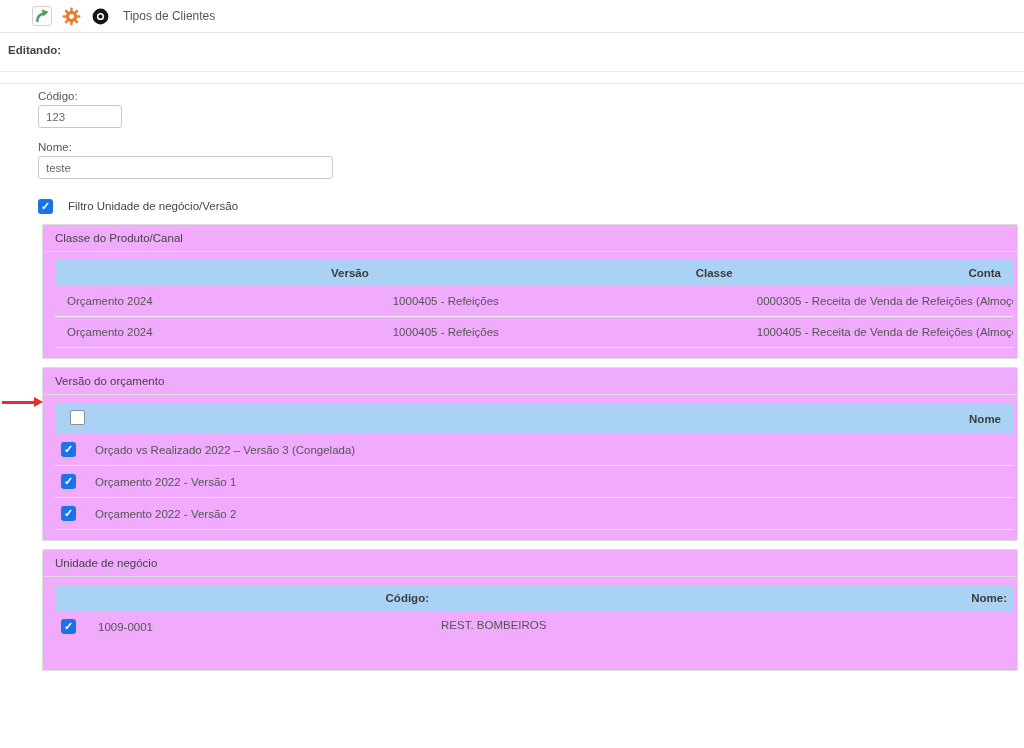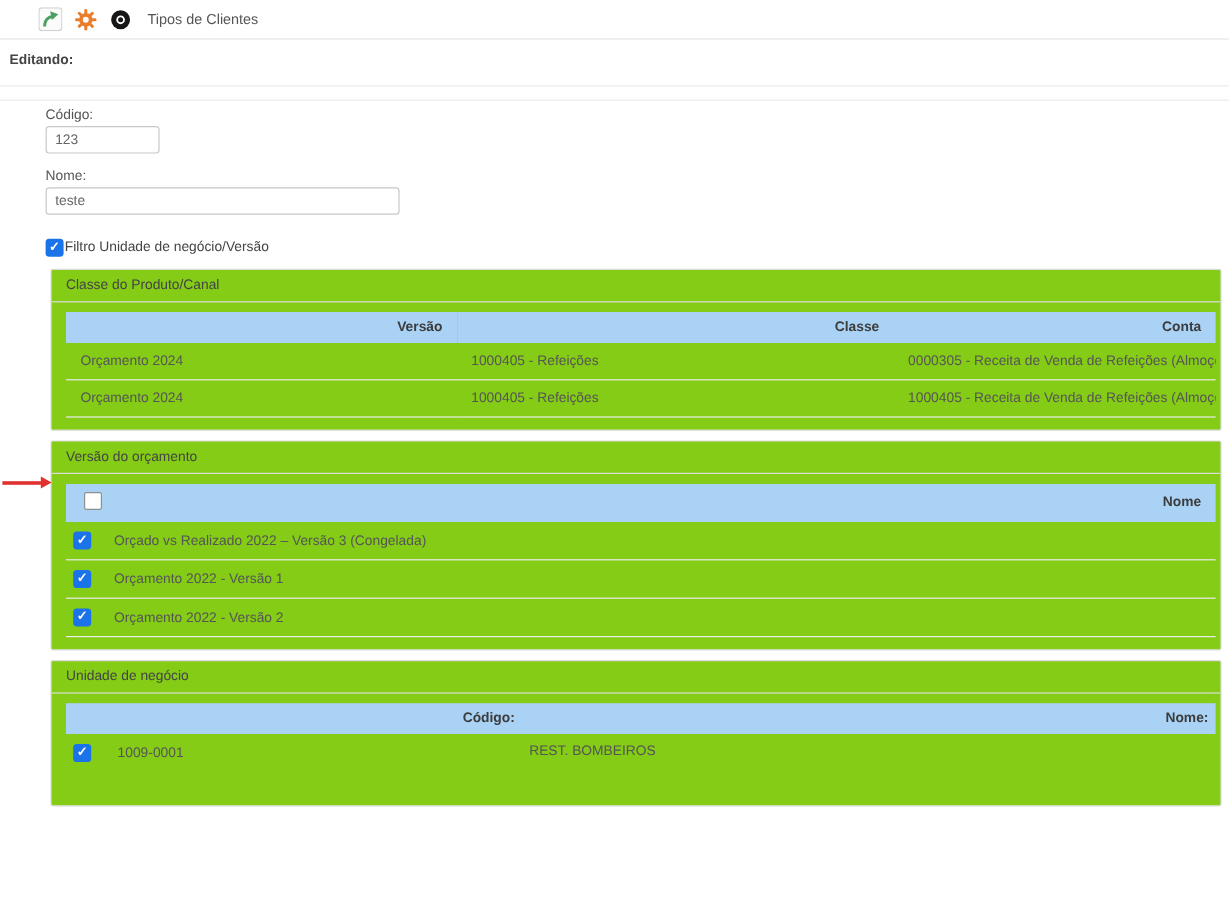--- a/index.html
+++ b/index.html
@@ -20,35 +20,35 @@
   .editando { font-size:11.5px; font-weight:600; color:#444;
               padding:11px 0 15px 8px; border-bottom:1px solid #ebebeb; }
   .thin-gap { height:12px; border-bottom:1px solid #ebebeb; }
 
   
   .form-area { margin:6px 0 0 38px; }
   .field { margin-bottom:13px; }
   .field-label { display:block; font-size:11.5px; color:#555; margin-bottom:3px; }
   .text-input { height:23px; border:1px solid #c8c8c8; border-radius:3px;
                 font-size:11.5px; color:#666; padding:0 7px; font-family:inherit; }
-  .input-codigo { width:95px; }
+  .input-codigo { width:84px; }
   .input-nome { width:295px; }
   .cb-group { margin-top:17px; }
   .cb-row { display:flex; align-items:center; height:20px; }
-  .cb-label { font-size:11.5px; color:#444; margin-left:1px; }
+  .cb-label { font-size:11.5px; color:#444; margin-left:15px; }
 
   
   .cb { width:15px; height:15px; border-radius:3px; flex:none;
         display:inline-flex; align-items:center; justify-content:center; cursor:pointer; }
   .cb.checked { background:#1a73e8; }
   .cb.checked::after { content:"\2713"; color:#fff; font-size:11px; font-weight:bold; line-height:1; }
   .cb.unchecked { background:#fff; border:1px solid #8f8f8f; border-radius:2px; }
 
   
-  .panel { margin:8px 6px 0 42px; border:1px solid #dcdcdc; border-radius:2px; background:#84cc16; }
+  .panel { margin:8px 6px 0 42px; border:1px solid #dcdcdc; border-radius:2px; background:#f0abfc; }
   .panel-header { padding:7px 12px; font-size:11.5px; color:#444; border-bottom:1px solid #dcdcdc; }
   .panel-body { padding:8px 4px 10px 12px; }
 
   table.grid { width:100%; border-collapse:collapse; font-size:11.5px; table-layout:fixed; }
   .grid thead th { background:#a9d2f4; text-align:right; font-weight:700; color:#3c3c3c;
                    padding:7px 12px; overflow:hidden; white-space:nowrap; }
   .grid tbody td { padding:9px 12px; color:#555; border-bottom:1px solid #ececec;
                    overflow:hidden; white-space:nowrap; }
 
   

